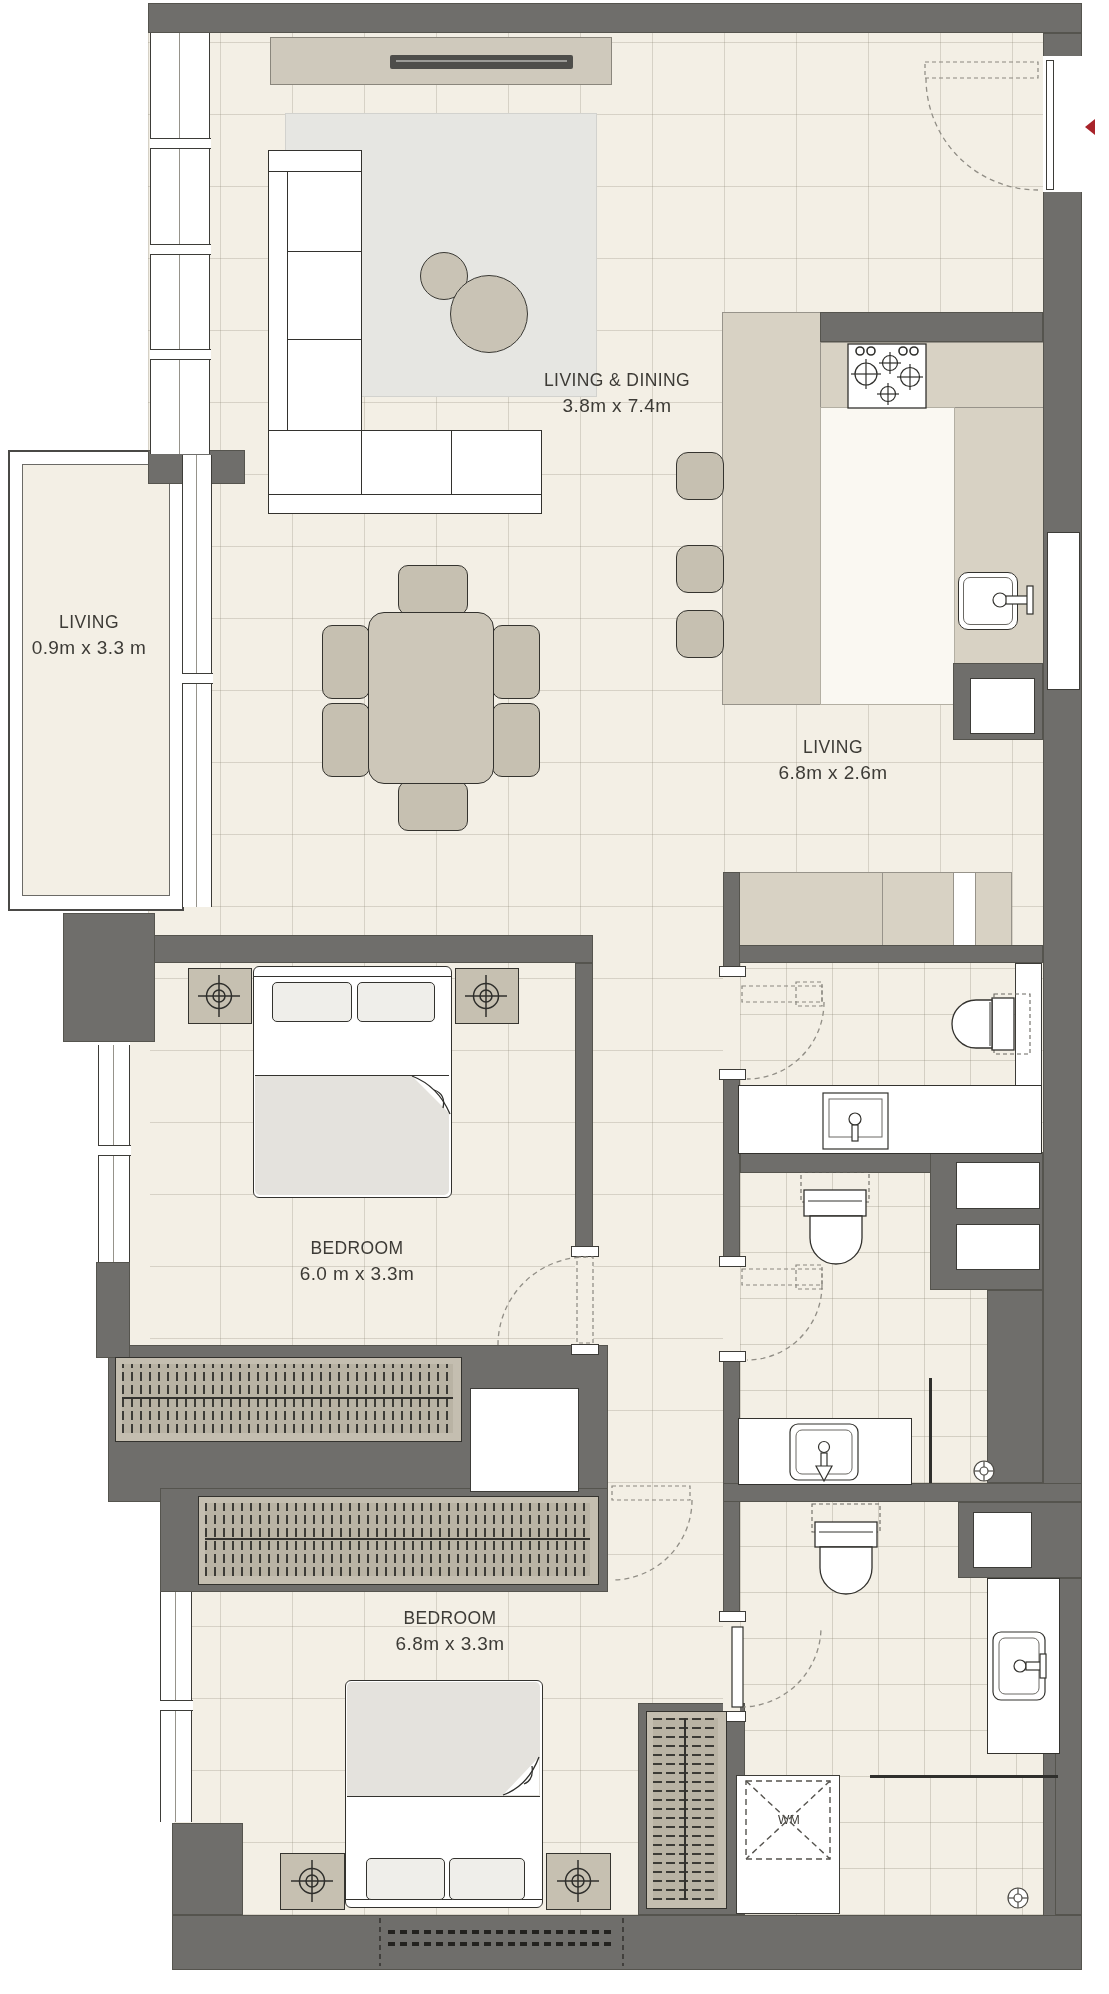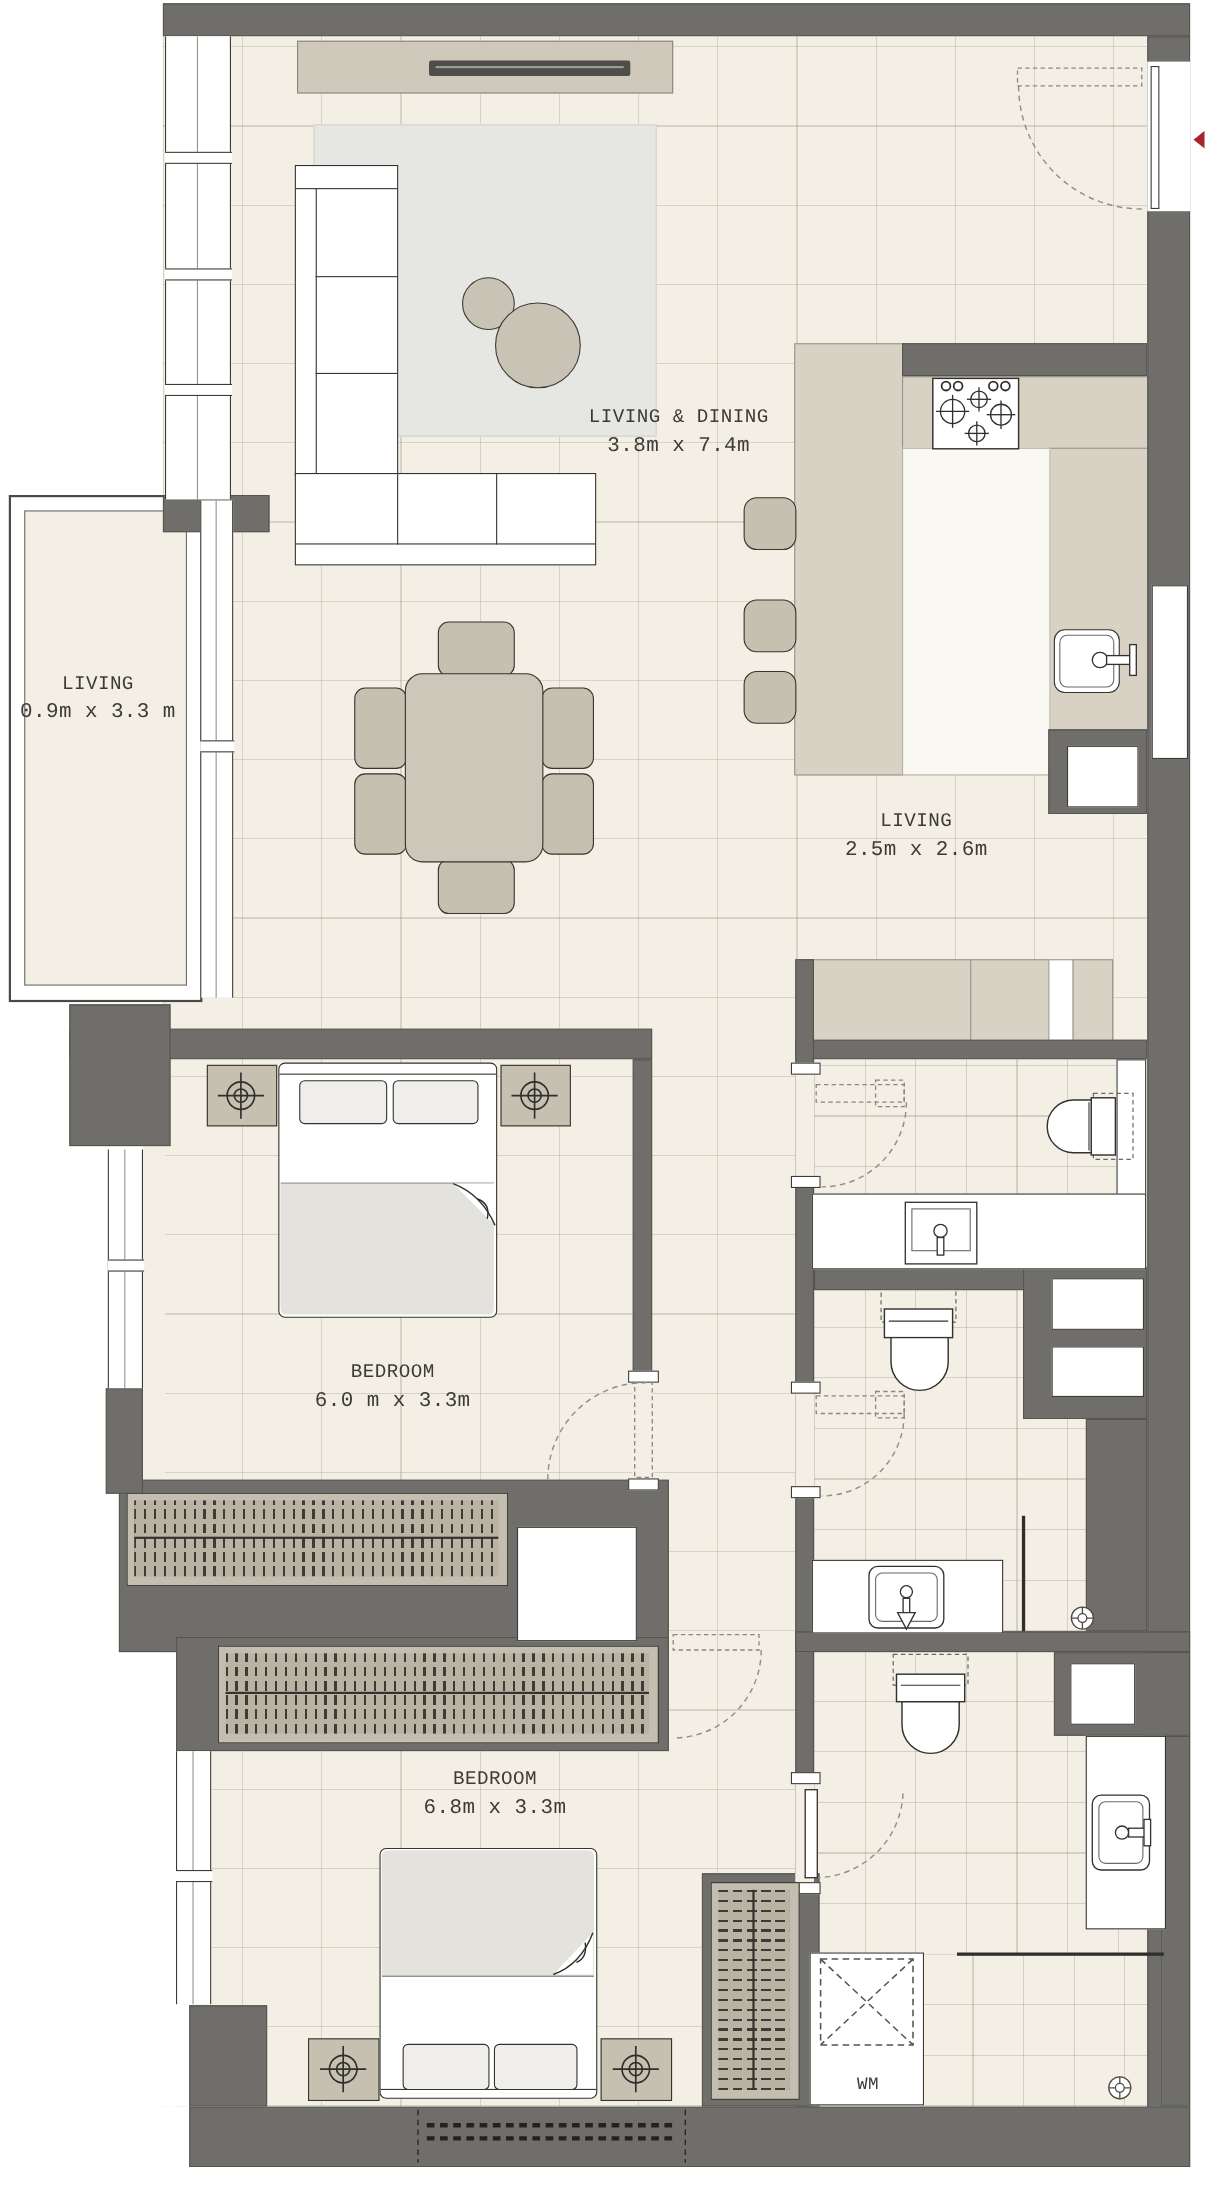--- a/index.html
+++ b/index.html
@@ -1,17 +1,17 @@
 <!DOCTYPE html>
 <html><head>
 <meta charset="utf-8">
 <style>
   html,body{margin:0;padding:0;background:#fff}
   .canvas{position:relative;width:1095px;height:1994px;background:#fff;overflow:hidden;
-          font-family:Liberation Mono, monospace}
+          font-family:Liberation Sans, sans-serif}
   .abs{position:absolute}
   .wall{position:absolute;background:#6f6e6b;box-shadow:0 0 0 1px #55544e inset;z-index:4}
   .floor{position:absolute;background:#f3efe5;z-index:1}
   .floor2{position:absolute;background:#f3efe5;z-index:2}
   .whitepatch{position:absolute;background:#fff;z-index:2}
   .grid72{background-image:
     repeating-linear-gradient(0deg, rgba(140,134,118,.28) 0 1px, transparent 1px 72px),
     repeating-linear-gradient(90deg, rgba(140,134,118,.28) 0 1px, transparent 1px 72px)}
   .grid40{background-image:
     repeating-linear-gradient(0deg, rgba(140,134,118,.30) 0 1px, transparent 1px 46px),
@@ -211,31 +211,31 @@
   <div class="label" style="left:617px;top:368px">
     <div>LIVING &amp; DINING</div>
     <div class="sub">3.8m x 7.4m</div>
   </div>
   <div class="label" style="left:89px;top:610px">
     <div>LIVING</div>
     <div class="sub">0.9m x 3.3 m</div>
   </div>
   <div class="label" style="left:833px;top:735px">
     <div>LIVING</div>
-    <div class="sub">2.5m x 2.6m</div>
+    <div class="sub">6.8m x 2.6m</div>
   </div>
   <div class="label" style="left:357px;top:1236px">
     <div>BEDROOM</div>
     <div class="sub">6.0 m x 3.3m</div>
   </div>
   <div class="label" style="left:450px;top:1606px">
     <div>BEDROOM</div>
     <div class="sub">6.8m x 3.3m</div>
   </div>
-  <div class="label" style="left:789px;top:1883px;font-size:16px">WM</div>
+  <div class="label" style="left:789px;top:1808px;font-size:12px">WM</div>
 
   <svg class="overlay" width="1109" height="1994" viewBox="0 0 1109 1994">
 
     <g stroke="#918e86" stroke-width="1.3" fill="none" stroke-dasharray="5,4">
       <path d="M 926 78 A 112 112 0 0 0 1038 190"></path>
       <path d="M 824 1002 A 77 77 0 0 1 747 1079"></path>
       <path d="M 822 1285 A 75 75 0 0 1 747 1360"></path>
       <path d="M 741 1707 A 80 80 0 0 0 821 1627"></path>
       <path d="M 498 1345 A 88 88 0 0 1 586 1257"></path>
       <path d="M 692 1500 A 80 80 0 0 1 612 1580"></path>

